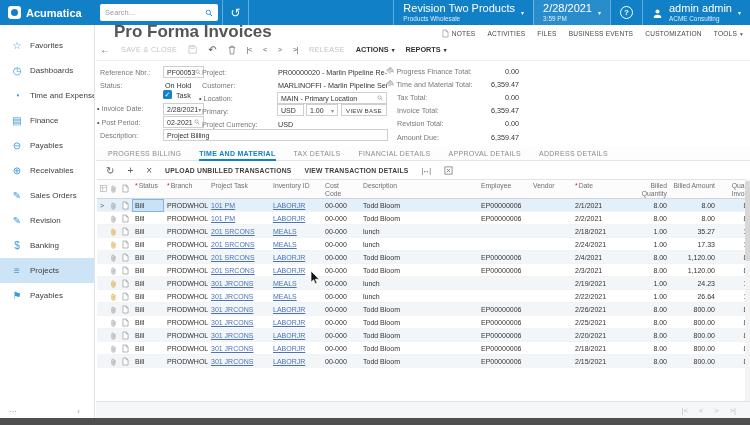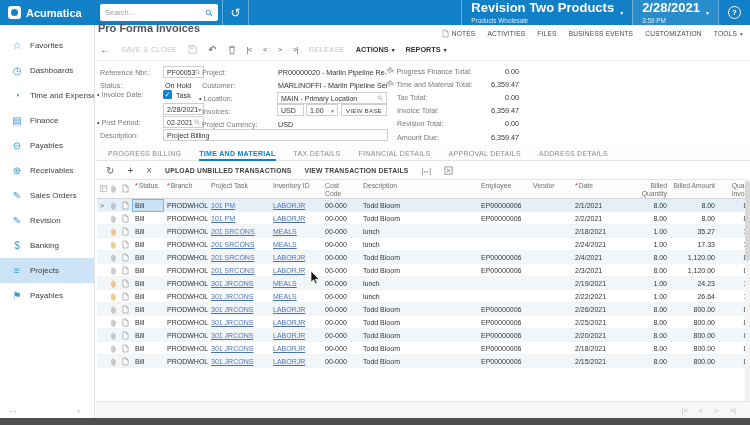--- a/index.html
+++ b/index.html
@@ -13,35 +13,35 @@
   .logo-mark{width:13px;height:13px;background:#fff;border-radius:3px;position:relative;flex:0 0 auto}
   .logo-mark::after{content:"";position:absolute;left:3px;top:3px;width:7px;height:7px;border-radius:50%;background:#1180c6}
   .search{position:absolute;left:100px;top:4px;width:118px;height:17px;background:#fff;border-radius:2px;display:flex;align-items:center;padding:0 5px}
   .search-input{border:none;outline:none;flex:1;font-size:7.5px;color:#333;background:transparent;font-family:"Liberation Sans",sans-serif;min-width:0}
   .search-input::placeholder{color:#9d9d9d}
   .hist-btn{position:absolute;left:222px;top:0;width:27px;height:25px;border-left:1px solid rgba(255,255,255,.35);border-right:1px solid rgba(255,255,255,.35);display:flex;align-items:center;justify-content:center;font-size:12px}
   .top-right{position:absolute;right:0;top:0;height:25px;display:flex;align-items:stretch}
   .tr-block{display:flex;align-items:center;gap:6px;padding:0 9px;border-left:1px solid rgba(255,255,255,.35)}
   .tr-block.datebox{background:rgba(255,255,255,.10)}
   .two-line{display:flex;flex-direction:column;line-height:1.25}
-  .tl-main{font-size:13px;font-weight:bold;white-space:nowrap}
+  .tl-main{font-size:11px;font-weight:normal;white-space:nowrap}
   .tl-sub{font-size:6.4px;opacity:.85;white-space:nowrap}
   .chev{font-size:6px;opacity:.95}
   .help-btn{width:13px;height:13px;border:1.2px solid #fff;border-radius:50%;font-size:8px;display:flex;align-items:center;justify-content:center;font-weight:bold}
 
   
   .sidebar{position:absolute;top:25px;left:0;width:95px;bottom:7px;background:#fff;border-right:1px solid #e2e2e2;padding-top:8px}
   .sb-item{display:flex;align-items:center;gap:7px;height:25px;padding-left:11px;font-size:8px;color:#3d3d3d;white-space:nowrap;overflow:hidden}
   .sb-item .ic{width:12px;font-size:10px;color:#3d9bd8;text-align:center;flex:0 0 auto}
   .sb-item.active{background:#cde4f6}
   .sb-more{margin-top:9px}
   .sb-footer{position:absolute;bottom:2px;left:0;right:5px;display:flex;justify-content:space-between;padding:0 9px;color:#9a9a9a;font-size:8px}
 
   
-  .title{position:absolute;left:98px;top:22px;font-size:11px;font-weight:bold;color:#555}
+  .title{position:absolute;left:114px;top:22px;font-size:17px;font-weight:bold;color:#555}
   .doc-links{position:absolute;right:7px;top:29px;display:flex;gap:12px;font-size:6.6px;color:#474747;align-items:center;letter-spacing:.2px}
   .dlink{display:flex;align-items:center;gap:3px;white-space:nowrap}
   .chev-d{font-size:5.5px;color:#555}
   .main-toolbar{position:absolute;left:100px;top:41px;height:17px;display:flex;align-items:center;gap:11px}
   .tbi{font-size:10px;color:#5a5a5a;display:flex;align-items:center}
   .tbl{font-size:7.3px;letter-spacing:.3px;white-space:nowrap}
   .dis{color:#c3c3c3}
   .tbn{font-size:7.5px;color:#5a5a5a;letter-spacing:-.5px}
   .tbm{font-size:7.3px;color:#333;font-weight:bold;display:flex;gap:3px;align-items:center;white-space:nowrap}
   .mchev{font-size:5.5px}
@@ -135,20 +135,33 @@
       </div>
       <div class="tr-block datebox">
         <span class="two-line">
           <span class="tl-main">2/28/2021</span>
           <span class="tl-sub">3:59 PM</span>
         </span>
         <span class="chev">▾</span>
       </div>
       <div class="tr-block">
         <span class="help-btn">?</span>
+      </div>
+      <div class="tr-block">
+        <span class="inl">
+          <svg viewBox="0 0 12 12" width="11" height="11">
+              <circle cx="6" cy="3.8" r="2.2" fill="#fff"></circle>
+              <path d="M1.8 11 a4.2 3.6 0 0 1 8.4 0 z" fill="#fff"></path>
+            </svg>
+        </span>
+        <span class="two-line">
+          <span class="tl-main">admin admin</span>
+          <span class="tl-sub">ACME Consulting</span>
+        </span>
+        <span class="chev">▾</span>
       </div>
     </div>
   </div>
 
   <div class="sidebar">
     <div id="sb-items">
         <div class="sb-item">
           <span class="ic">☆</span>
           <span class="sb-label">Favorites</span>
         </div>
@@ -264,21 +277,21 @@
         <svg viewBox="0 0 10 10" width="6" height="6">
           <circle cx="4.2" cy="4.2" r="2.7" fill="none" stroke="#8a8a8a"></circle>
           <path d="M6.3 6.3 L9 9" stroke="#8a8a8a" stroke-width="1.2"></path>
         </svg>
       </span>
   </span>
   <span class="flabel" style="left:100px;top:81px">Status:</span>
   <span class="fplain" style="left:165px;top:81px">On Hold</span>
   <span class="cbox" style="left:163px;top:90px">✓</span>
   <span class="fplain" style="left:176px;top:91px">Task</span>
-  <span class="flabel req" style="left:97px;top:90px">Invoice Date:</span>
+  <span class="flabel req" style="left:97px;top:104px">Invoice Date:</span>
   <span class="fbox" style="left:163px;top:103px;width:41px">
     <span>2/28/2021</span>
     <span class="boxic">▾</span>
   </span>
   <span class="flabel req" style="left:97px;top:118px">Post Period:</span>
   <span class="fbox" style="left:163px;top:116px;width:41px">
     <span>02-2021</span>
     <span class="boxic inl">
         <svg viewBox="0 0 10 10" width="6" height="6">
           <circle cx="4.2" cy="4.2" r="2.7" fill="none" stroke="#8a8a8a"></circle>
@@ -300,21 +313,21 @@
   <span class="flabel req" style="left:199px;top:94px">Location:</span>
   <span class="fbox" style="left:277px;top:92px;width:110px">
     <span>MAIN - Primary Location</span>
     <span class="boxic inl">
         <svg viewBox="0 0 10 10" width="6" height="6">
           <circle cx="4.2" cy="4.2" r="2.7" fill="none" stroke="#8a8a8a"></circle>
           <path d="M6.3 6.3 L9 9" stroke="#8a8a8a" stroke-width="1.2"></path>
         </svg>
       </span>
   </span>
-  <span class="flabel" style="left:202px;top:107px">Invoices:</span>
+  <span class="flabel" style="left:202px;top:107px">Primary:</span>
   <span class="fbox" style="left:277px;top:104px;width:27px">
     <span>USD</span>
   </span>
   <span class="fbox" style="left:306px;top:104px;width:32px">
     <span>1.00</span>
     <span class="boxic">▾</span>
   </span>
   <span class="vb-btn">VIEW BASE</span>
   <span class="flabel" style="left:202px;top:120px">Project Currency:</span>
   <span class="fplain" style="left:278px;top:120px">USD</span>

